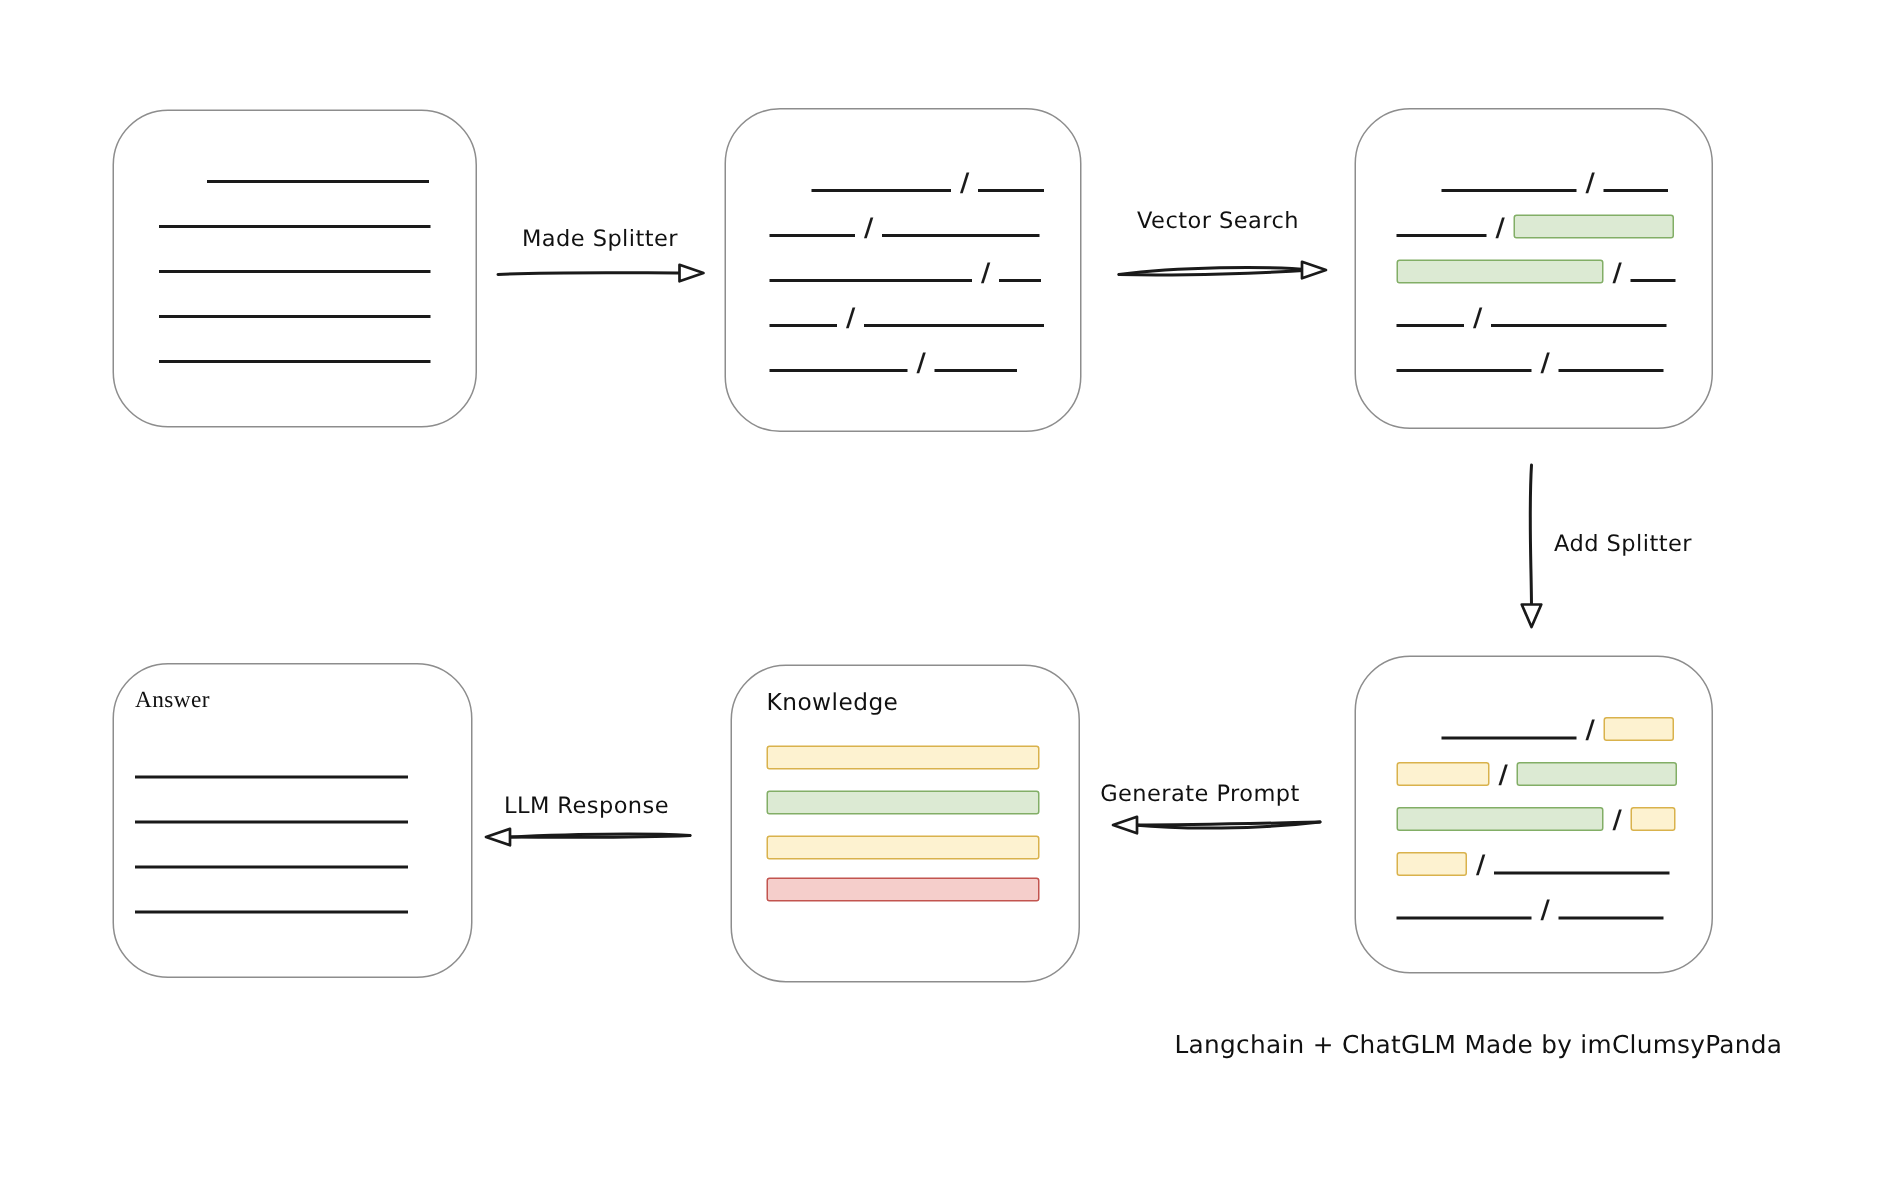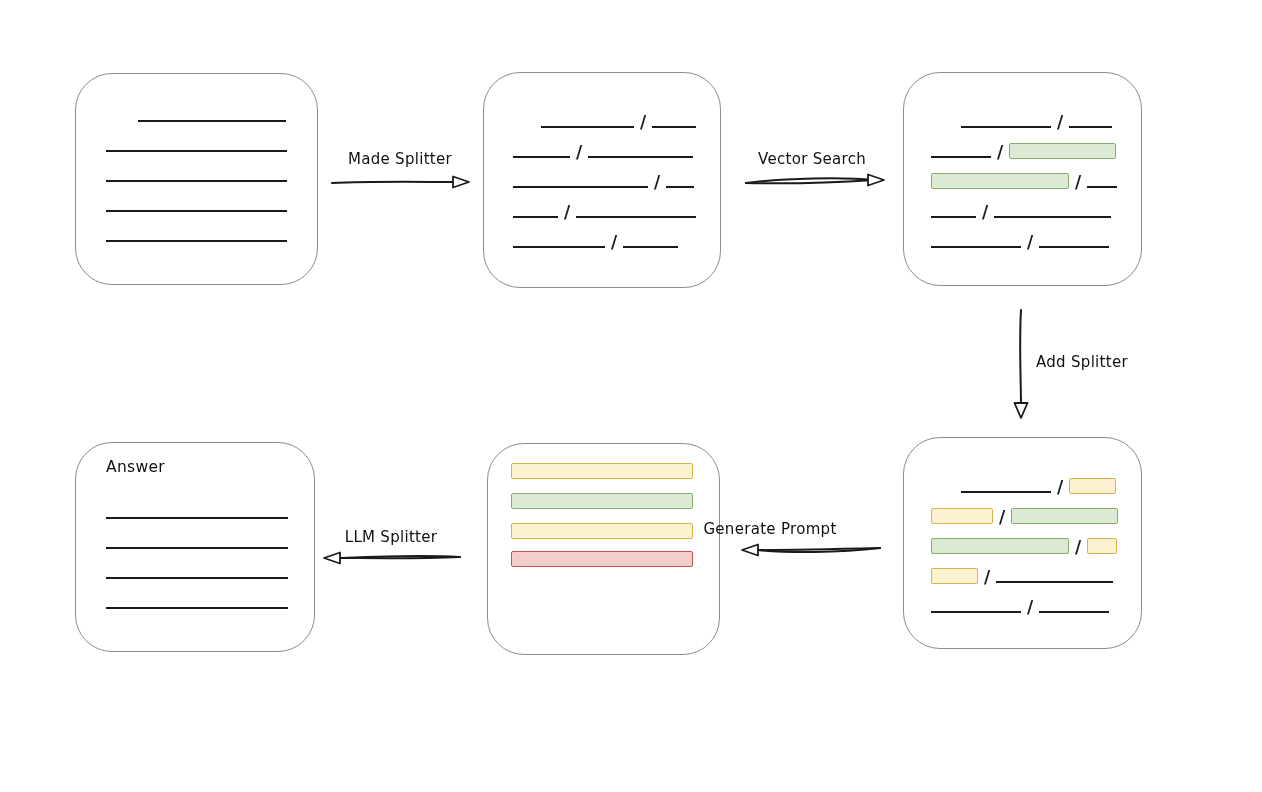--- a/index.html
+++ b/index.html
@@ -120,41 +120,44 @@
         </div>
         <div class="row" style="height: 30px;">
           <span class="seg-line" style="width: 90px;"></span>
           <span class="slash">/</span>
           <span class="seg-line" style="width: 70px;"></span>
         </div>
       </div>
   </div>
 
   <div class="panel" style="left:75px;top:442px;width:240px;height:210px;">
-    <div class="rows" style="left:30px;">
+    <div class="rows" style="left:14px;font-family:Liberation Serif, serif;">
         <div class="row" style="height: 34px;">
           <span class="row-text">Answer</span>
         </div>
         <div class="row" style="height: 42px;">
           <span class="seg-line" style="width: 182px;"></span>
         </div>
         <div class="row" style="height: 30px;">
           <span class="seg-line" style="width: 182px;"></span>
         </div>
         <div class="row" style="height: 30px;">
           <span class="seg-line" style="width: 182px;"></span>
         </div>
         <div class="row" style="height: 30px;">
           <span class="seg-line" style="width: 182px;"></span>
         </div>
       </div>
   </div>
 
   <div class="panel" style="left:487px;top:443px;width:233px;height:212px;">
     <div class="rows" style="left:23px;">
+        <div class="row" style="height: 34px;">
+          <span class="row-text">Knowledge</span>
+        </div>
         <div class="row" style="height: 34px;">
           <span class="seg-bar bar-yellow" style="width: 182px;"></span>
         </div>
         <div class="row" style="height: 30px;">
           <span class="seg-bar bar-green" style="width: 182px;"></span>
         </div>
         <div class="row" style="height: 30px;">
           <span class="seg-bar bar-yellow" style="width: 182px;"></span>
         </div>
         <div class="row" style="height: 28px;">
@@ -192,41 +195,42 @@
         </div>
       </div>
   </div>
 
   <div class="arrow-label" style="left:330px;top:150px;width:140px;">Made Splitter</div>
   <svg class="arrow-svg" style="left:330px;top:170px;" width="142" height="24">
     <path d="M 2 13 C 45 11, 95 12, 125 12"></path>
     <path class="head" d="M 123 6.5 L 139 12 L 123 17.5 Z"></path>
   </svg>
 
-  <div class="arrow-label" style="left:742px;top:150px;width:140px;">Vector Search</div>
+  <div class="arrow-label" style="left:742px;top:138px;width:140px;">Vector Search</div>
   <svg class="arrow-svg" style="left:744px;top:168px;" width="146" height="24">
     <path d="M 2 15 C 40 10, 100 9, 130 12"></path>
     <path d="M 2 15 C 45 16, 100 14, 130 12"></path>
     <path class="head" d="M 124 6.5 L 140 12 L 124 17.5 Z"></path>
   </svg>
 
   <svg class="arrow-svg" style="left:1008px;top:308px;" width="26" height="114">
     <path d="M 13 2 C 11 35, 13 72, 13 98"></path>
     <path class="head" d="M 6.5 95 L 13 110 L 19.5 95 Z"></path>
   </svg>
   <div class="arrow-label" style="left:1036px;top:353px;text-align:left;">Add Splitter</div>
 
-  <div class="arrow-label" style="left:697px;top:520px;width:146px;">Generate Prompt</div>
+  <div class="arrow-label" style="left:727px;top:520px;width:146px;">Generate Prompt</div>
   <svg class="arrow-svg" style="left:738px;top:537px;" width="144" height="24">
     <path d="M 142 11 C 100 16, 50 16, 18 13"></path>
     <path d="M 142 11 C 100 12, 50 13, 18 13"></path>
     <path class="head" d="M 20 7.5 L 4 13 L 20 18.5 Z"></path>
   </svg>
 
-  <div class="arrow-label" style="left:322px;top:528px;width:138px;">LLM Splitter</div>
+  <div class="arrow-label" style="left:322px;top:528px;width:138px;">LLM Response</div>
   <svg class="arrow-svg" style="left:320px;top:545px;" width="142" height="24">
     <path d="M 140 12 C 95 9.5, 45 12, 18 13"></path>
     <path d="M 140 12 C 95 14, 45 13, 18 13"></path>
     <path class="head" d="M 20 7.5 L 4 13 L 20 18.5 Z"></path>
   </svg>
 
+  <div class="caption">Langchain + ChatGLM Made by imClumsyPanda</div>
 
 </div>
 
 </body></html>

